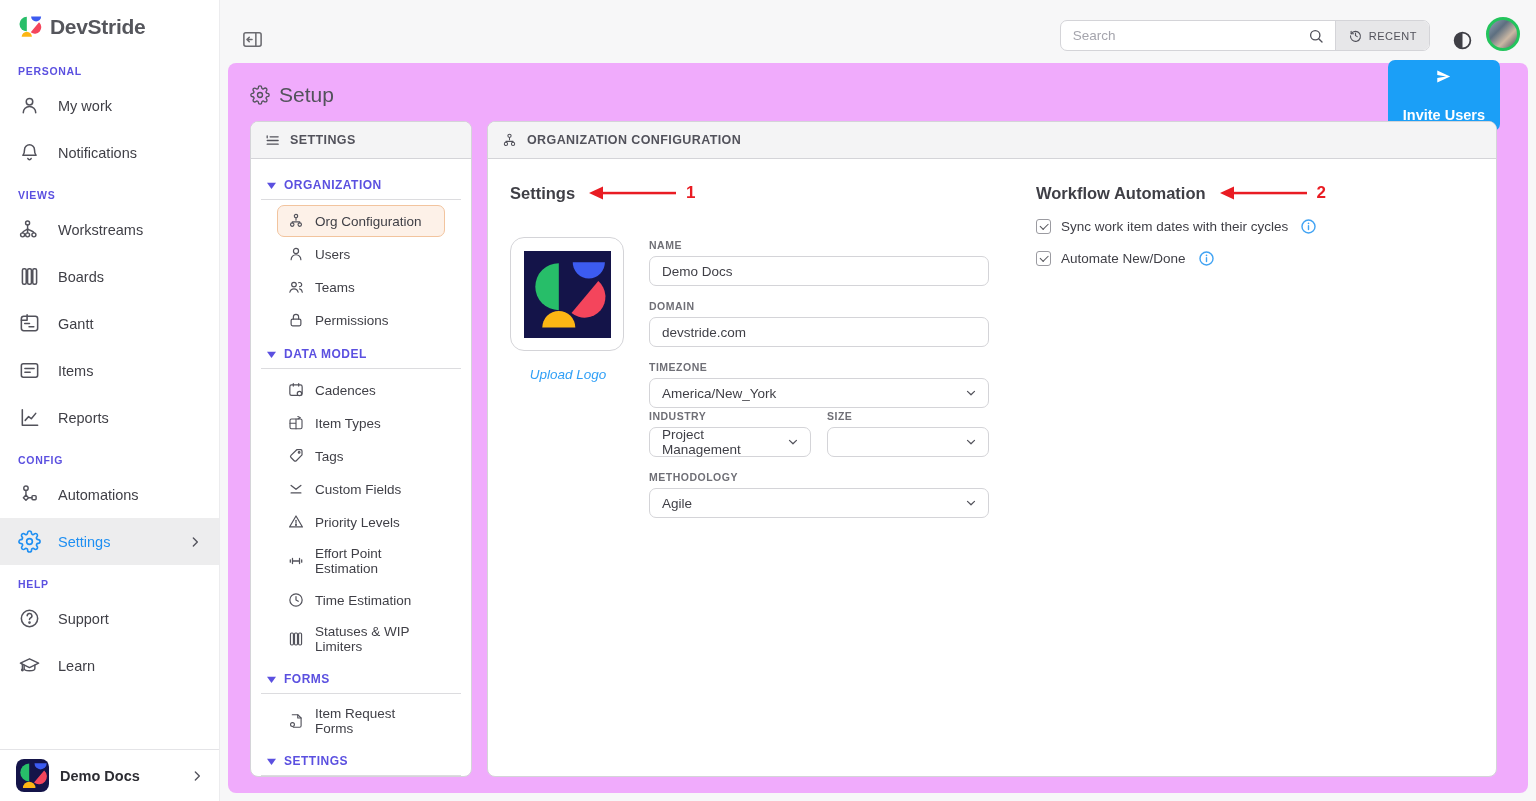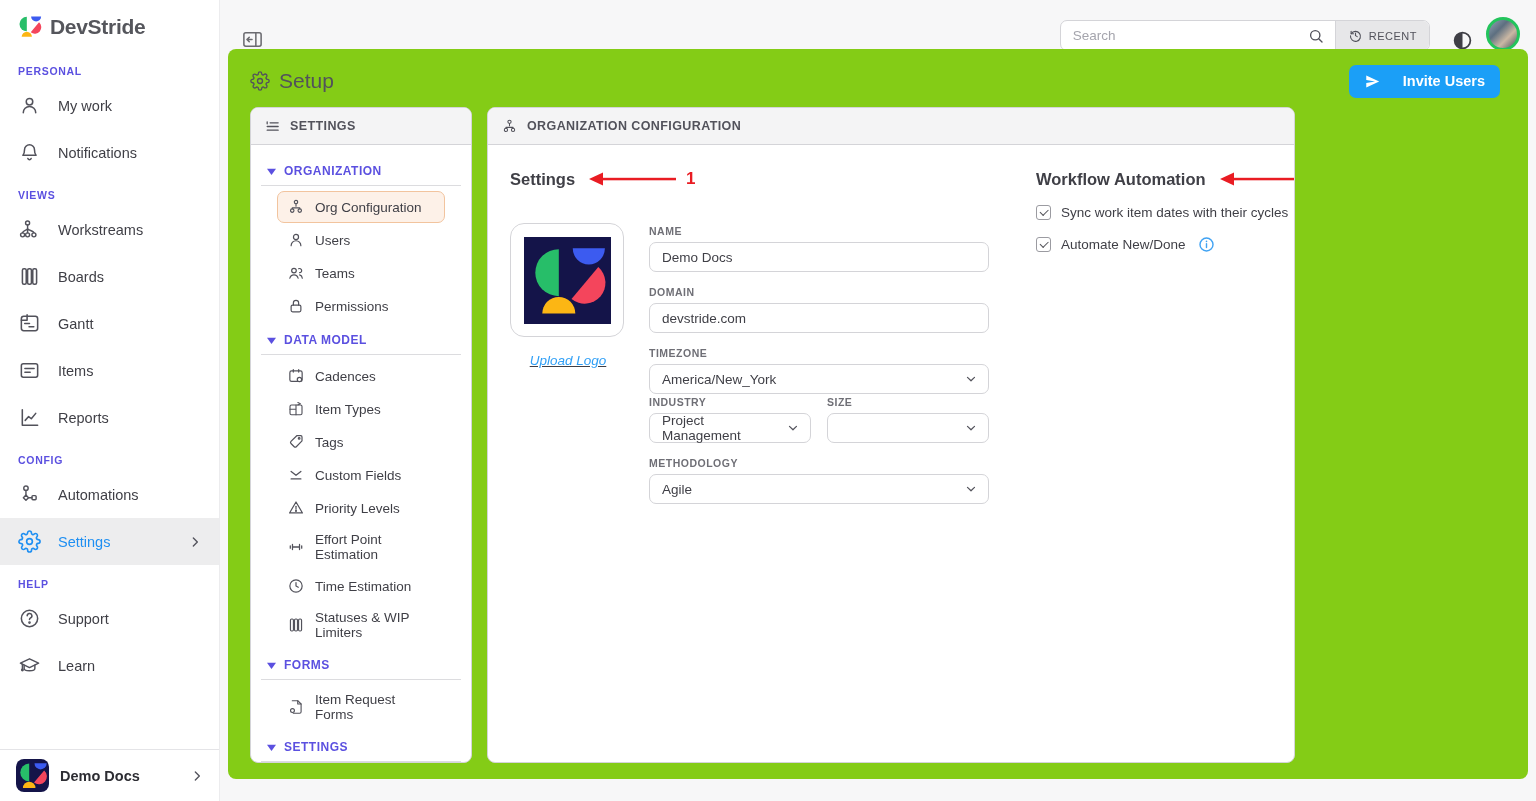--- a/index.html
+++ b/index.html
@@ -66,45 +66,45 @@
   }
   .theme-toggle { margin-left:22px; cursor:pointer; }
   .avatar {
     width:34px; height:34px; border-radius:50%; margin-left:13px; cursor:pointer;
     border:3px solid #23c45c;
     background:linear-gradient(135deg,#93a4b5 0%,#5d6f80 35%,#cbb8a4 65%,#47525f 100%);
   }
 
   
   .card {
-    position:absolute; left:228px; top:49px; width:1300px; height:730px;
-    background:#84cc16; border-radius:8px;
+    position:absolute; left:228px; top:63px; width:1300px; height:730px;
+    background:#f0abfc; border-radius:8px;
   }
   .setup-row {
     position:absolute; left:0; right:0; top:0; height:58px;
     display:flex; align-items:center; justify-content:space-between; padding:6px 28px 0 22px;
   }
   .setup-title { display:flex; align-items:center; gap:9px; font-size:21px; color:#52525b; }
   .setup-title .ic { color:#52525b; }
   .invite-btn {
     display:flex; align-items:center; gap:22px; background:#1b9ff7; color:#fff;
     font-size:14.5px; font-weight:bold; padding:8px 15px; border-radius:7px;
-    border:none; cursor:pointer; font-family:"Liberation Sans", sans-serif;
+    border:none; cursor:pointer; font-family:"Liberation Sans", sans-serif;flex-direction:column;
   }
 
   
   .panel { position:absolute; border:1px solid #d4d4d8; border-radius:8px; background:#fff; overflow:hidden; }
   .panel-header {
     height:37px; background:#f4f4f5; border-bottom:1px solid #d4d4d8;
     display:flex; align-items:center; gap:9px; padding:0 13px;
     font-size:12.5px; font-weight:bold; letter-spacing:0.4px; color:#52525b;
   }
   .panel-header .ic { color:#52525b; }
   .settings-panel { left:22px; top:58px; width:222px; height:656px; }
-  .config-panel  { left:259px; top:58px; width:808px; height:656px; }
+  .config-panel  { left:259px; top:58px; width:1010px; height:656px; }
   .panel-body { position:relative; height:calc(100% - 38px); }
 
   
   .sp-body { padding:9px 8px; }
   .sp-group-label {
     display:flex; align-items:center; gap:8px; padding:10px 8px 7px;
     font-size:12px; font-weight:bold; letter-spacing:0.5px; color:#5b50e0; cursor:pointer;
   }
   .sp-rule { border-bottom:1px solid #dcdcdf; margin:0 2px 5px; }
   .sp-item {
@@ -116,21 +116,21 @@
 
   
   .profile-col { position:absolute; left:22px; top:24px; width:500px; }
   .workflow-col { position:absolute; left:548px; top:24px; width:440px; }
   .section-head { display:flex; align-items:center; }
   .section-head h2 { font-size:16.5px; font-weight:bold; color:#3f3f46; }
   .anno-arrow { margin-left:14px; }
   .anno-num { margin-left:9px; color:#e91c23; font-size:17px; font-weight:bold; }
 
   .profile-content { display:flex; margin-top:34px; }
-  .logo-col { width:116px; margin-right:23px;text-decoration:underline; }
+  .logo-col { width:116px; margin-right:23px; }
   .logo-card {
     width:114px; height:114px; border:1px solid #d4d4d8; border-radius:14px;
     display:flex; align-items:center; justify-content:center; background:#fff;
   }
   .upload-link {
     display:block; margin-top:16px; text-align:center; color:#2f9ff6;
     font-style:italic; font-size:13.5px; text-decoration:none; cursor:pointer;
   }
   .fields-col { width:340px; }
   .field-label {

